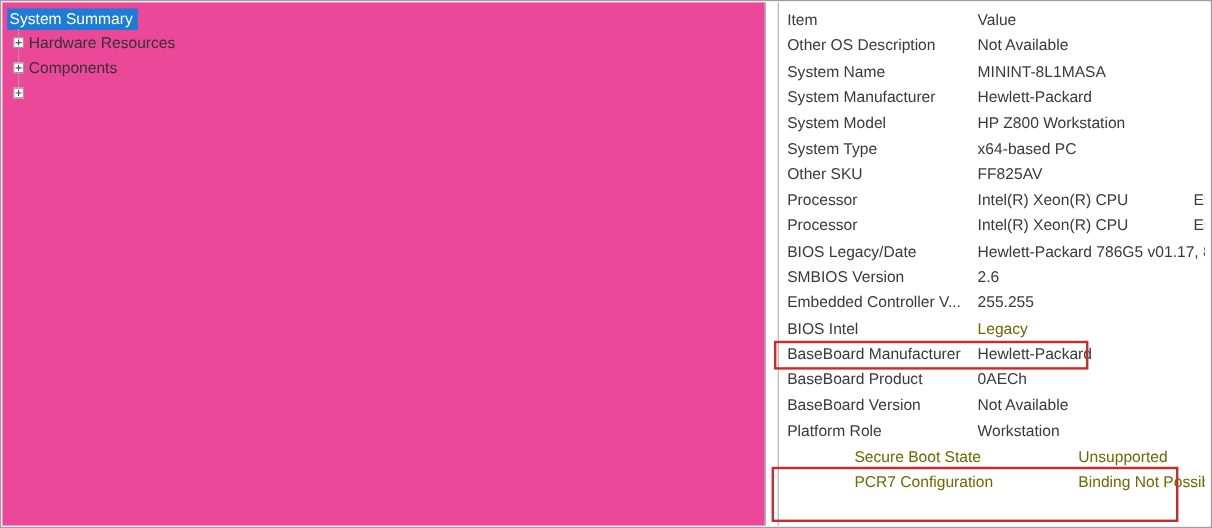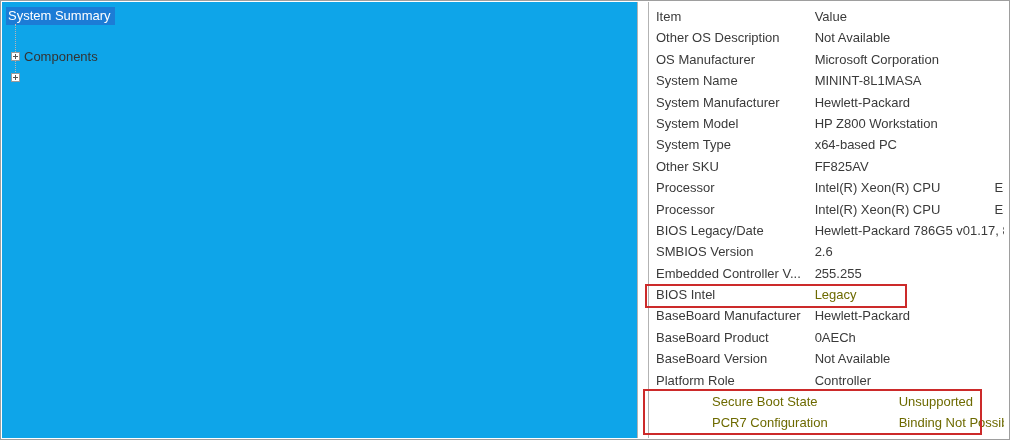--- a/index.html
+++ b/index.html
@@ -12,21 +12,21 @@
   *{margin:0;padding:0;box-sizing:border-box;}
   body{background:#fff;font-family:"Liberation Sans","DejaVu Sans",sans-serif;}
   .screen{
     position:relative;width:1010px;height:440px;background:#fff;
     border:1px solid #9e9e9e;overflow:hidden;
     color:var(--text);font-size:13px;
   }
   
   .left-pane{
     position:absolute;left:1px;top:1px;bottom:1px;width:636px;
-    border-right:1px solid var(--border);background:#0ea5e9;overflow:hidden;
+    border-right:1px solid var(--border);background:#ec4899;overflow:hidden;
   }
   .tree-root-row{position:absolute;left:4px;top:5px;height:19px;}
   .tree-selected{
     display:inline-block;background:var(--selection);color:#fff;
     padding:1px 4px 2px 2px;line-height:15px;cursor:default;
   }
   .tree-guide{
     position:absolute;left:13px;top:22px;height:56px;width:0;
     border-left:1px dotted #b5b5b5;
   }
@@ -62,20 +62,28 @@
 
 <div class="screen">
 
   <div class="left-pane">
     <div class="tree-root-row">
       <span class="tree-selected">System Summary</span>
     </div>
 
     <div class="tree-guide"></div>
 
+    <div class="tree-row" style="top:24px;">
+      <span class="expander">
+        <svg width="7" height="7" viewBox="0 0 7 7">
+            <path d="M3.5 1v5M1 3.5h5" stroke="#555" stroke-width="1"></path>
+          </svg>
+      </span>
+      <span class="tree-label">Hardware Resources</span>
+    </div>
 
     <div class="tree-row" style="top:45px;">
       <span class="expander">
         <svg width="7" height="7" viewBox="0 0 7 7">
             <path d="M3.5 1v5M1 3.5h5" stroke="#555" stroke-width="1"></path>
           </svg>
       </span>
       <span class="tree-label">Components</span>
     </div>
 
@@ -91,24 +99,20 @@
   <div class="right-pane">
 
     <div class="row header">
       <span class="col-item">Item</span>
       <span class="col-value">Value</span>
     </div>
 
     <div class="row">
       <span class="col-item">Other OS Description</span>
       <span class="col-value">Not Available</span>
-    </div>
-    <div class="row">
-      <span class="col-item">OS Manufacturer</span>
-      <span class="col-value">Microsoft Corporation</span>
     </div>
     <div class="row">
       <span class="col-item">System Name</span>
       <span class="col-value">MININT-8L1MASA</span>
     </div>
     <div class="row">
       <span class="col-item">System Manufacturer</span>
       <span class="col-value">Hewlett-Packard</span>
     </div>
     <div class="row">
@@ -154,21 +158,21 @@
     <div class="row">
       <span class="col-item">BaseBoard Product</span>
       <span class="col-value">0AECh</span>
     </div>
     <div class="row">
       <span class="col-item">BaseBoard Version</span>
       <span class="col-value">Not Available</span>
     </div>
     <div class="row">
       <span class="col-item">Platform Role</span>
-      <span class="col-value">Controller</span>
+      <span class="col-value">Workstation</span>
     </div>
     <div class="row olive">
       <span class="col-item">Secure Boot State</span>
       <span class="col-value">Unsupported</span>
     </div>
     <div class="row olive">
       <span class="col-item">PCR7 Configuration</span>
       <span class="col-value">Binding Not Possible</span>
     </div>
   </div>

